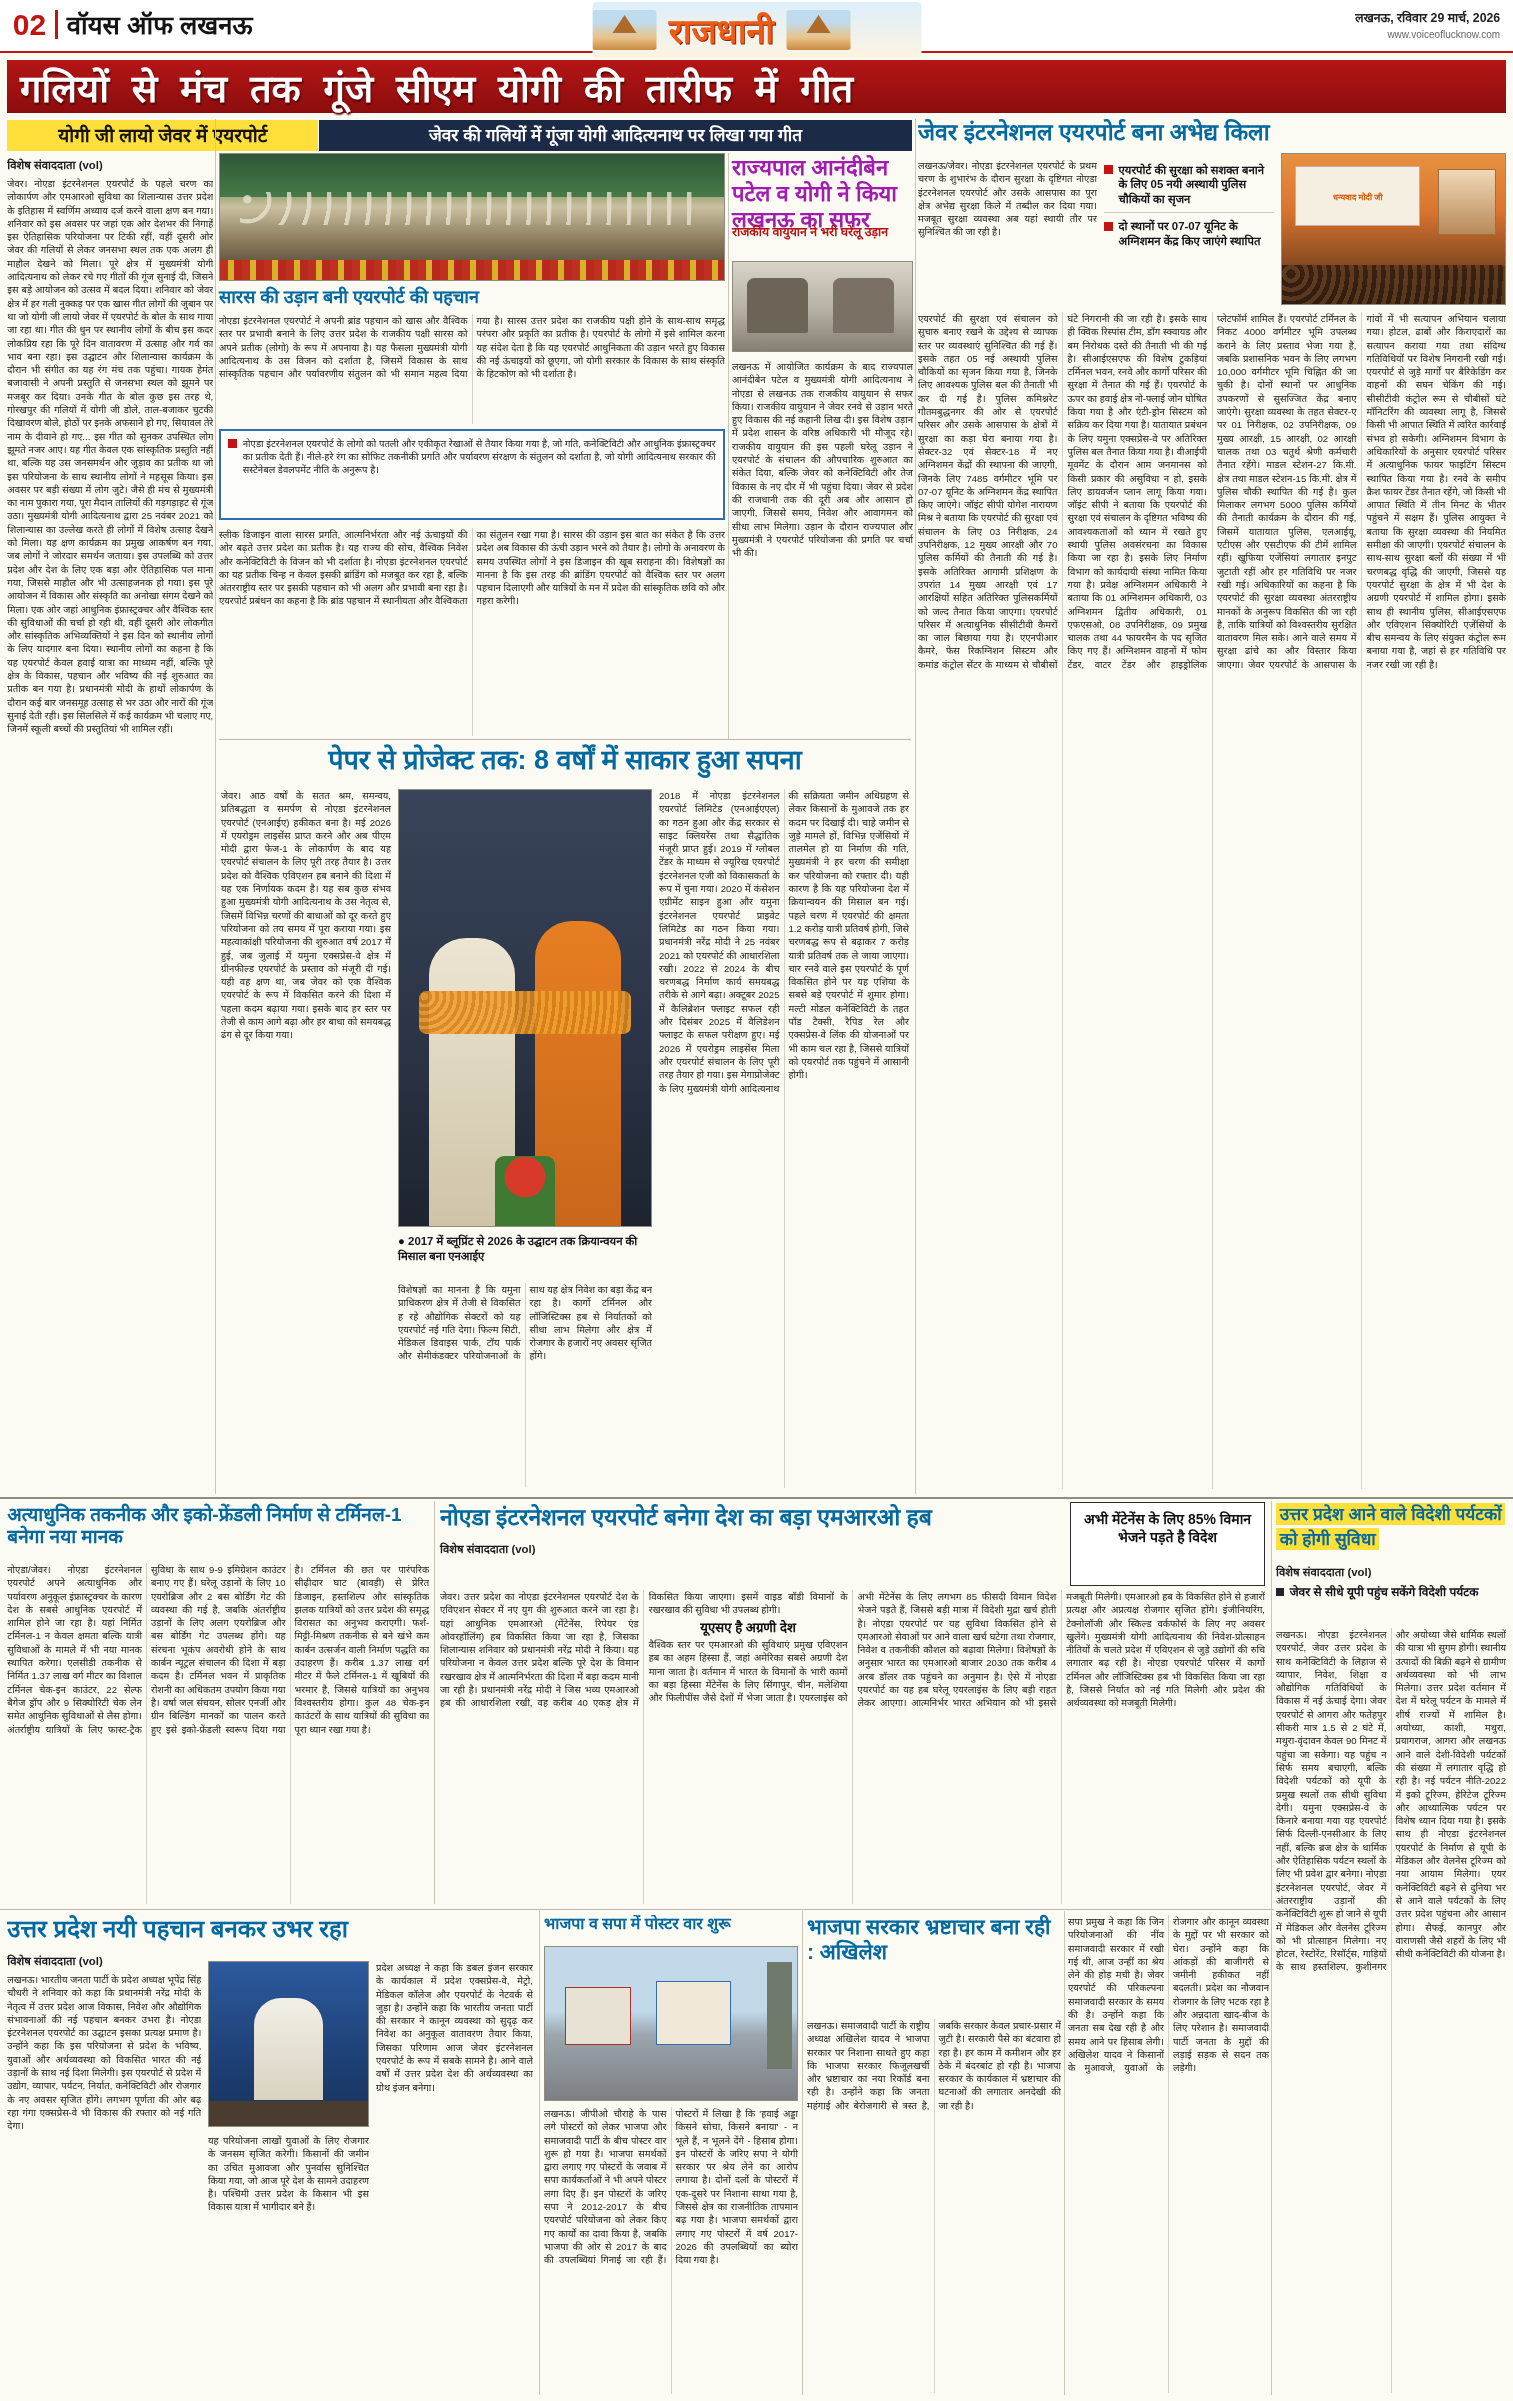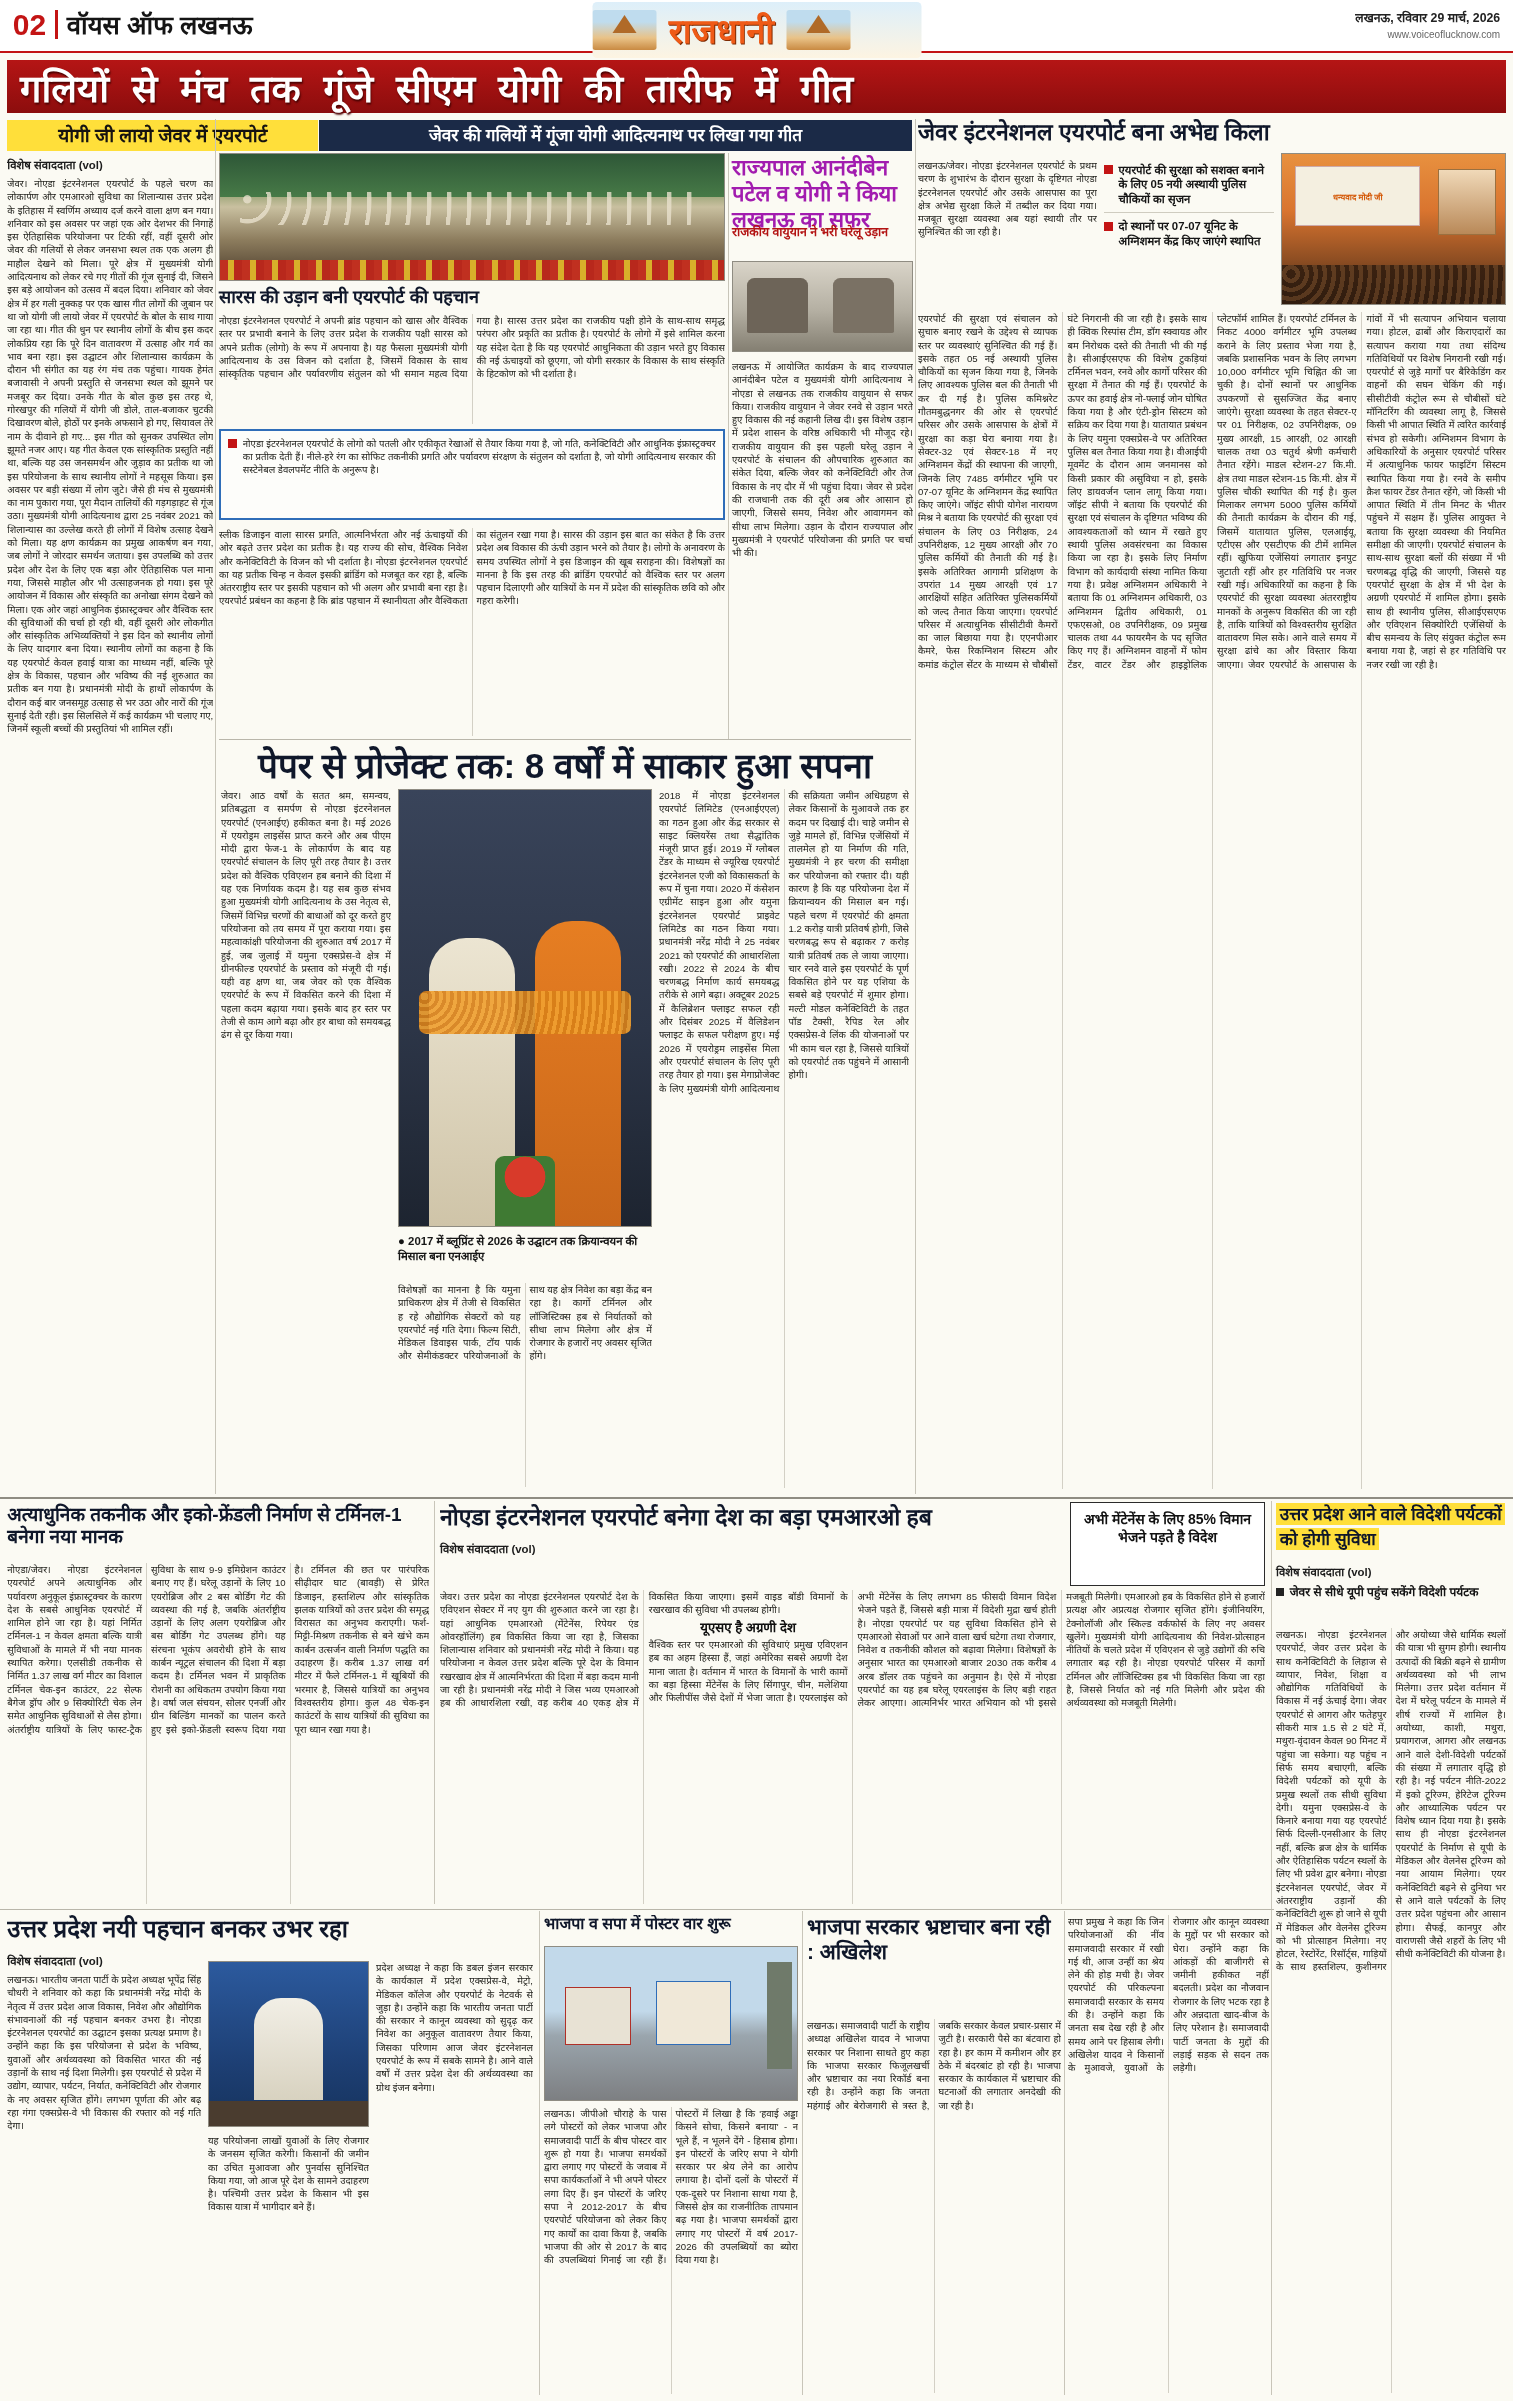--- a/index.html
+++ b/index.html
@@ -4,21 +4,21 @@
 <style>
   *{margin:0;padding:0;box-sizing:border-box;}
   html,body{background:#dcdcd6;}
   body{font-family:"Liberation Sans","DejaVu Sans",sans-serif;}
   #page{position:relative;width:1513px;height:2401px;background:#fbfaf3;margin:0 auto;overflow:hidden;color:#1a1a1a;}
   .abs{position:absolute;}
   .bt{font-size:9.6px;line-height:13.3px;text-align:justify;overflow:hidden;color:#24241f;}
   .c2{column-count:2;column-gap:9px;column-rule:0.9px solid #d3d0c5;}
   .c3{column-count:3;column-gap:9px;column-rule:0.9px solid #d3d0c5;}
   .c4{column-count:4;column-gap:10px;column-rule:0.9px solid #d3d0c5;}
-  .headline{font-weight:bold;color:#0f172a;line-height:1.18;}
+  .headline{font-weight:bold;color:#0369a1;line-height:1.18;}
   .byline{font-weight:bold;font-size:11.4px;color:#1c1c1c;}
   .vline{width:0.9px;background:#c8c5b9;position:absolute;}
   .hline{height:0.9px;background:#b9b6aa;position:absolute;}
   .photo{position:absolute;overflow:hidden;border:0.9px solid #8f8c82;}
   
   #hdr{position:absolute;left:0;top:0;width:1513px;height:53px;background:#fff;border-bottom:2.7px solid #c31414;}
   #hdr-left{position:absolute;left:12.8px;top:7.3px;display:flex;align-items:center;}
   #pgnum{font-size:30px;font-weight:bold;color:#c31414;}
   #hdr-sep{width:2.7px;height:29px;background:#c31414;margin:0 9px;}
   #papername{font-size:25.6px;font-weight:bold;color:#141414;}
@@ -113,21 +113,21 @@
   </div>
   <div class="photo" style="left:1281px;top:153px;width:225px;height:152px;background:linear-gradient(180deg,#e8913f 0%,#d9742f 38%,#8a4c22 72%,#402512 100%);">
     <div style="position:absolute;left:6%;top:8%;width:56%;height:40%;background:#f4efe0;border:0.9px solid #caa;display:flex;align-items:center;justify-content:center;">
       <span style="font-size:8.2px;font-weight:bold;color:#d35400;">धन्यवाद मोदी जी</span>
     </div>
     <div style="position:absolute;right:4%;top:10%;width:26%;height:44%;background:linear-gradient(180deg,#f0d9b8,#b98958);border:0.9px solid #9a7040;"></div>
     <div style="position:absolute;left:0;bottom:0;width:100%;height:26%;background:repeating-radial-gradient(circle at 9px 9px,#2e1b0e 0 4.6px,#5a3a20 4.6px 9px);opacity:.85;"></div>
   </div>
   <div class="abs bt c4" style="left:918px;top:312px;width:588px;height:1177px;">एयरपोर्ट की सुरक्षा एवं संचालन को सुचारु बनाए रखने के उद्देश्य से व्यापक स्तर पर व्यवस्थाएं सुनिश्चित की गई हैं। इसके तहत 05 नई अस्थायी पुलिस चौकियों का सृजन किया गया है, जिनके लिए आवश्यक पुलिस बल की तैनाती भी कर दी गई है। पुलिस कमिश्नरेट गौतमबुद्धनगर की ओर से एयरपोर्ट परिसर और उसके आसपास के क्षेत्रों में सुरक्षा का कड़ा घेरा बनाया गया है। सेक्टर-32 एवं सेक्टर-18 में नए अग्निशमन केंद्रों की स्थापना की जाएगी, जिनके लिए 7485 वर्गमीटर भूमि पर 07-07 यूनिट के अग्निशमन केंद्र स्थापित किए जाएंगे। जॉइंट सीपी योगेश नारायण मिश्र ने बताया कि एयरपोर्ट की सुरक्षा एवं संचालन के लिए 03 निरीक्षक, 24 उपनिरीक्षक, 12 मुख्य आरक्षी और 70 पुलिस कर्मियों की तैनाती की गई है। इसके अतिरिक्त आगामी प्रशिक्षण के उपरांत 14 मुख्य आरक्षी एवं 17 आरक्षियों सहित अतिरिक्त पुलिसकर्मियों को जल्द तैनात किया जाएगा। एयरपोर्ट परिसर में अत्याधुनिक सीसीटीवी कैमरों का जाल बिछाया गया है। एएनपीआर कैमरे, फेस रिकग्निशन सिस्टम और कमांड कंट्रोल सेंटर के माध्यम से चौबीसों घंटे निगरानी की जा रही है। इसके साथ ही क्विक रिस्पांस टीम, डॉग स्क्वायड और बम निरोधक दस्ते की तैनाती भी की गई है। सीआईएसएफ की विशेष टुकड़ियां टर्मिनल भवन, रनवे और कार्गो परिसर की सुरक्षा में तैनात की गई हैं। एयरपोर्ट के ऊपर का हवाई क्षेत्र नो-फ्लाई जोन घोषित किया गया है और एंटी-ड्रोन सिस्टम को सक्रिय कर दिया गया है। यातायात प्रबंधन के लिए यमुना एक्सप्रेस-वे पर अतिरिक्त पुलिस बल तैनात किया गया है। वीआईपी मूवमेंट के दौरान आम जनमानस को किसी प्रकार की असुविधा न हो, इसके लिए डायवर्जन प्लान लागू किया गया। जॉइंट सीपी ने बताया कि एयरपोर्ट की सुरक्षा एवं संचालन के दृष्टिगत भविष्य की आवश्यकताओं को ध्यान में रखते हुए स्थायी पुलिस अवसंरचना का विकास किया जा रहा है। इसके लिए निर्माण विभाग को कार्यदायी संस्था नामित किया गया है। प्रवेक्ष अग्निशमन अधिकारी ने बताया कि 01 अग्निशमन अधिकारी, 03 अग्निशमन द्वितीय अधिकारी, 01 एफएसओ, 08 उपनिरीक्षक, 09 प्रमुख चालक तथा 44 फायरमैन के पद सृजित किए गए हैं। अग्निशमन वाहनों में फोम टेंडर, वाटर टेंडर और हाइड्रोलिक प्लेटफॉर्म शामिल हैं। एयरपोर्ट टर्मिनल के निकट 4000 वर्गमीटर भूमि उपलब्ध कराने के लिए प्रस्ताव भेजा गया है, जबकि प्रशासनिक भवन के लिए लगभग 10,000 वर्गमीटर भूमि चिह्नित की जा चुकी है। दोनों स्थानों पर आधुनिक उपकरणों से सुसज्जित केंद्र बनाए जाएंगे। सुरक्षा व्यवस्था के तहत सेक्टर-ए पर 01 निरीक्षक, 02 उपनिरीक्षक, 09 मुख्य आरक्षी, 15 आरक्षी, 02 आरक्षी चालक तथा 03 चतुर्थ श्रेणी कर्मचारी तैनात रहेंगे। माडल स्टेशन-27 कि.मी. क्षेत्र तथा माडल स्टेशन-15 कि.मी. क्षेत्र में पुलिस चौकी स्थापित की गई है। कुल मिलाकर लगभग 5000 पुलिस कर्मियों की तैनाती कार्यक्रम के दौरान की गई, जिसमें यातायात पुलिस, एलआईयू, एटीएस और एसटीएफ की टीमें शामिल रहीं। खुफिया एजेंसियां लगातार इनपुट जुटाती रहीं और हर गतिविधि पर नजर रखी गई। अधिकारियों का कहना है कि एयरपोर्ट की सुरक्षा व्यवस्था अंतरराष्ट्रीय मानकों के अनुरूप विकसित की जा रही है, ताकि यात्रियों को विश्वस्तरीय सुरक्षित वातावरण मिल सके। आने वाले समय में सुरक्षा ढांचे का और विस्तार किया जाएगा। जेवर एयरपोर्ट के आसपास के गांवों में भी सत्यापन अभियान चलाया गया। होटल, ढाबों और किराएदारों का सत्यापन कराया गया तथा संदिग्ध गतिविधियों पर विशेष निगरानी रखी गई। एयरपोर्ट से जुड़े मार्गों पर बैरिकेडिंग कर वाहनों की सघन चेकिंग की गई। सीसीटीवी कंट्रोल रूम से चौबीसों घंटे मॉनिटरिंग की व्यवस्था लागू है, जिससे किसी भी आपात स्थिति में त्वरित कार्रवाई संभव हो सकेगी। अग्निशमन विभाग के अधिकारियों के अनुसार एयरपोर्ट परिसर में अत्याधुनिक फायर फाइटिंग सिस्टम स्थापित किया गया है। रनवे के समीप क्रैश फायर टेंडर तैनात रहेंगे, जो किसी भी आपात स्थिति में तीन मिनट के भीतर पहुंचने में सक्षम हैं। पुलिस आयुक्त ने बताया कि सुरक्षा व्यवस्था की नियमित समीक्षा की जाएगी। एयरपोर्ट संचालन के साथ-साथ सुरक्षा बलों की संख्या में भी चरणबद्ध वृद्धि की जाएगी, जिससे यह एयरपोर्ट सुरक्षा के क्षेत्र में भी देश के अग्रणी एयरपोर्ट में शामिल होगा। इसके साथ ही स्थानीय पुलिस, सीआईएसएफ और एविएशन सिक्योरिटी एजेंसियों के बीच समन्वय के लिए संयुक्त कंट्रोल रूम बनाया गया है, जहां से हर गतिविधि पर नजर रखी जा रही है।</div>
 
-  <div class="abs headline" style="left:221px;top:745px;width:688px;font-size:35px;text-align:center;">पेपर से प्रोजेक्ट तक: 8 वर्षों में साकार हुआ सपना</div>
+  <div class="abs headline" style="left:221px;top:745px;width:688px;font-size:27px;text-align:center;">पेपर से प्रोजेक्ट तक: 8 वर्षों में साकार हुआ सपना</div>
   <div class="abs bt" style="left:221px;top:789px;width:170px;height:699px;">जेवर। आठ वर्षों के सतत श्रम, समन्वय, प्रतिबद्धता व समर्पण से नोएडा इंटरनेशनल एयरपोर्ट (एनआईए) हकीकत बना है। मई 2026 में एयरोड्रम लाइसेंस प्राप्त करने और अब पीएम मोदी द्वारा फेज-1 के लोकार्पण के बाद यह एयरपोर्ट संचालन के लिए पूरी तरह तैयार है। उत्तर प्रदेश को वैश्विक एविएशन हब बनाने की दिशा में यह एक निर्णायक कदम है। यह सब कुछ संभव हुआ मुख्यमंत्री योगी आदित्यनाथ के उस नेतृत्व से, जिसमें विभिन्न चरणों की बाधाओं को दूर करते हुए परियोजना को तय समय में पूरा कराया गया। इस महत्वाकांक्षी परियोजना की शुरुआत वर्ष 2017 में हुई, जब जुलाई में यमुना एक्सप्रेस-वे क्षेत्र में ग्रीनफील्ड एयरपोर्ट के प्रस्ताव को मंजूरी दी गई। यही वह क्षण था, जब जेवर को एक वैश्विक एयरपोर्ट के रूप में विकसित करने की दिशा में पहला कदम बढ़ाया गया। इसके बाद हर स्तर पर तेजी से काम आगे बढ़ा और हर बाधा को समयबद्ध ढंग से दूर किया गया।</div>
   <div class="photo" style="left:398px;top:789px;width:254px;height:438px;background:linear-gradient(180deg,#39445a 0%,#2c3547 55%,#1d2430 100%);">
     <div style="position:absolute;left:12%;bottom:0;width:34%;height:66%;background:linear-gradient(180deg,#ece5d2,#cfc4a8);border-radius:37px 37px 0 0;"></div>
     <div style="position:absolute;right:12%;bottom:0;width:34%;height:70%;background:linear-gradient(180deg,#e67e22,#c9661a);border-radius:37px 37px 0 0;"></div>
     <div style="position:absolute;left:8%;top:46%;width:84%;height:10%;background:repeating-radial-gradient(circle at 5.5px 5.5px,#f0a030 0 3.7px,#d88018 3.7px 7.3px);border-radius:7.3px;opacity:.9;"></div>
     <div style="position:absolute;left:38%;bottom:0;width:24%;height:16%;background:radial-gradient(circle at 50% 30%,#d83a2a 0 35%,#3f7a33 36% 100%);border-radius:9px 9px 0 0;"></div>
   </div>
   <div class="abs caption" style="left:398px;top:1234px;width:254px;">● 2017 में ब्लूप्रिंट से 2026 के उद्घाटन तक क्रियान्वयन की मिसाल बना एनआईए</div>
   <div class="abs bt c2" style="left:398px;top:1283px;width:254px;height:204px;">विशेषज्ञों का मानना है कि यमुना प्राधिकरण क्षेत्र में तेजी से विकसित ह रहे औद्योगिक सेक्टरों को यह एयरपोर्ट नई गति देगा। फिल्म सिटी, मेडिकल डिवाइस पार्क, टॉय पार्क और सेमीकंडक्टर परियोजनाओं के साथ यह क्षेत्र निवेश का बड़ा केंद्र बन रहा है। कार्गो टर्मिनल और लॉजिस्टिक्स हब से निर्यातकों को सीधा लाभ मिलेगा और क्षेत्र में रोजगार के हजारों नए अवसर सृजित होंगे।</div>
   <div class="abs bt c2" style="left:659px;top:789px;width:250px;height:699px;">2018 में नोएडा इंटरनेशनल एयरपोर्ट लिमिटेड (एनआईएएल) का गठन हुआ और केंद्र सरकार से साइट क्लियरेंस तथा सैद्धांतिक मंजूरी प्राप्त हुई। 2019 में ग्लोबल टेंडर के माध्यम से ज्यूरिख एयरपोर्ट इंटरनेशनल एजी को विकासकर्ता के रूप में चुना गया। 2020 में कंसेशन एग्रीमेंट साइन हुआ और यमुना इंटरनेशनल एयरपोर्ट प्राइवेट लिमिटेड का गठन किया गया। प्रधानमंत्री नरेंद्र मोदी ने 25 नवंबर 2021 को एयरपोर्ट की आधारशिला रखी। 2022 से 2024 के बीच चरणबद्ध निर्माण कार्य समयबद्ध तरीके से आगे बढ़ा। अक्टूबर 2025 में कैलिब्रेशन फ्लाइट सफल रही और दिसंबर 2025 में वैलिडेशन फ्लाइट के सफल परीक्षण हुए। मई 2026 में एयरोड्रम लाइसेंस मिला और एयरपोर्ट संचालन के लिए पूरी तरह तैयार हो गया। इस मेगाप्रोजेक्ट के लिए मुख्यमंत्री योगी आदित्यनाथ की सक्रियता जमीन अधिग्रहण से लेकर किसानों के मुआवजे तक हर कदम पर दिखाई दी। चाहे जमीन से जुड़े मामले हों, विभिन्न एजेंसियों में तालमेल हो या निर्माण की गति, मुख्यमंत्री ने हर चरण की समीक्षा कर परियोजना को रफ्तार दी। यही कारण है कि यह परियोजना देश में क्रियान्वयन की मिसाल बन गई। पहले चरण में एयरपोर्ट की क्षमता 1.2 करोड़ यात्री प्रतिवर्ष होगी, जिसे चरणबद्ध रूप से बढ़ाकर 7 करोड़ यात्री प्रतिवर्ष तक ले जाया जाएगा। चार रनवे वाले इस एयरपोर्ट के पूर्ण विकसित होने पर यह एशिया के सबसे बड़े एयरपोर्ट में शुमार होगा। मल्टी मोडल कनेक्टिविटी के तहत पॉड टैक्सी, रैपिड रेल और एक्सप्रेस-वे लिंक की योजनाओं पर भी काम चल रहा है, जिससे यात्रियों को एयरपोर्ट तक पहुंचने में आसानी होगी।</div>

